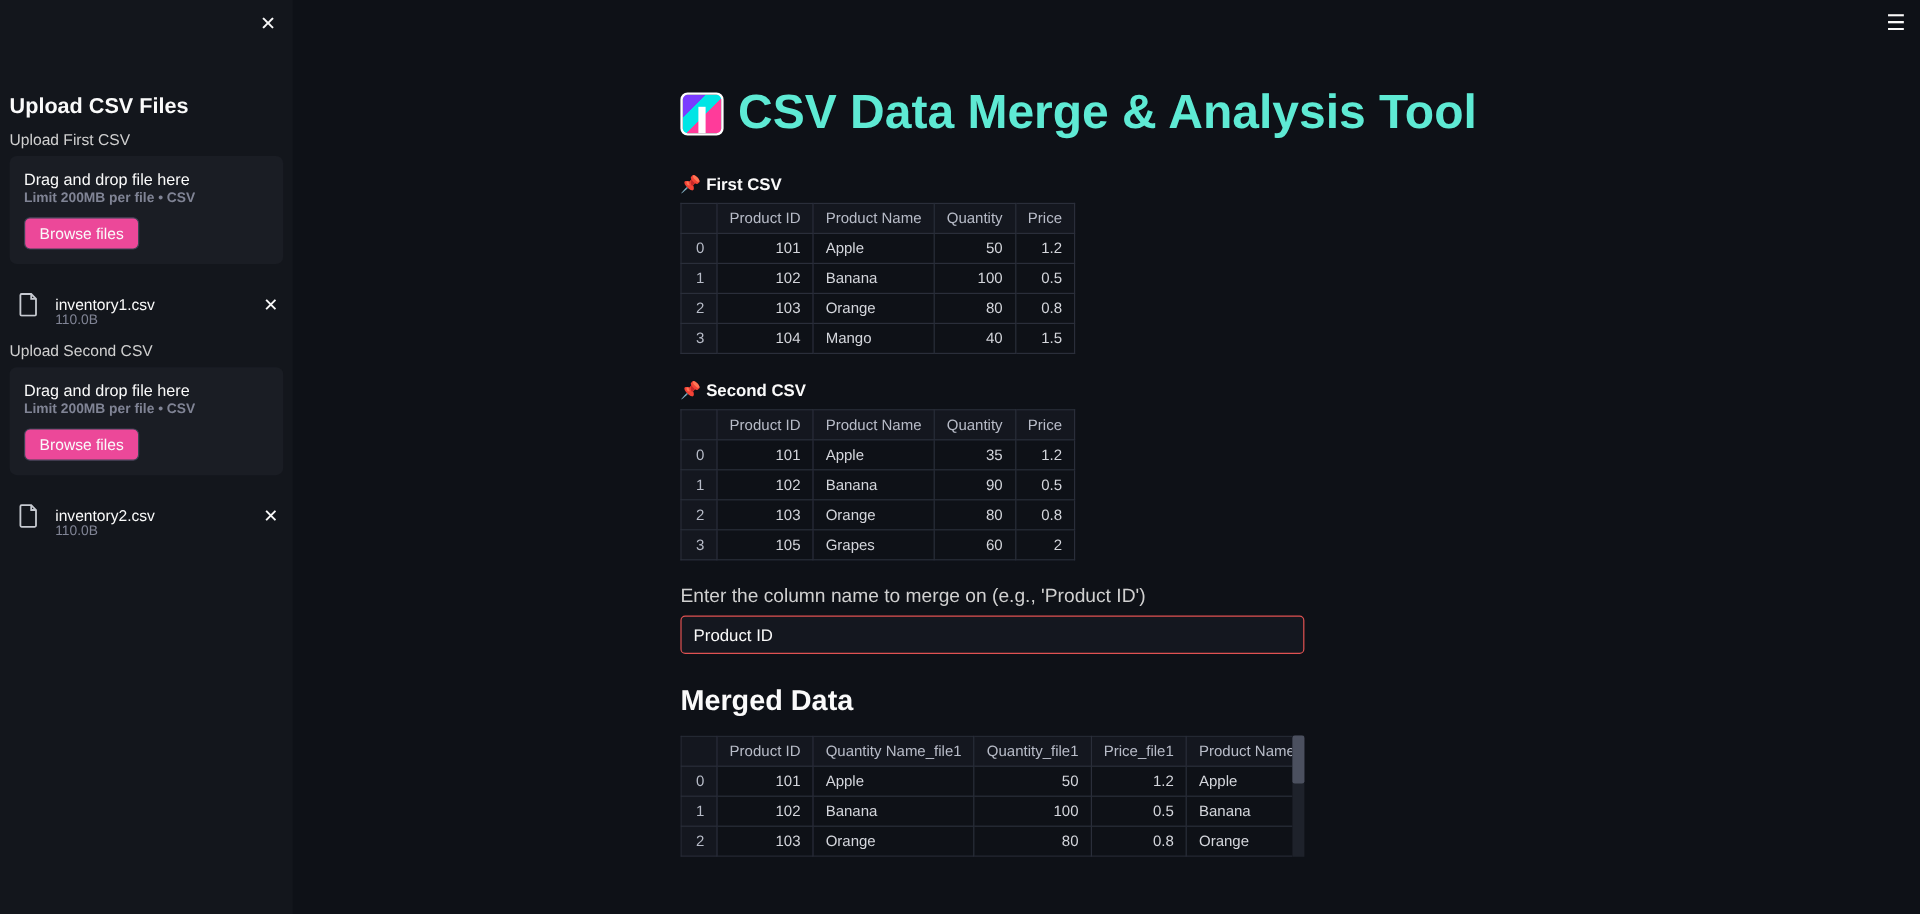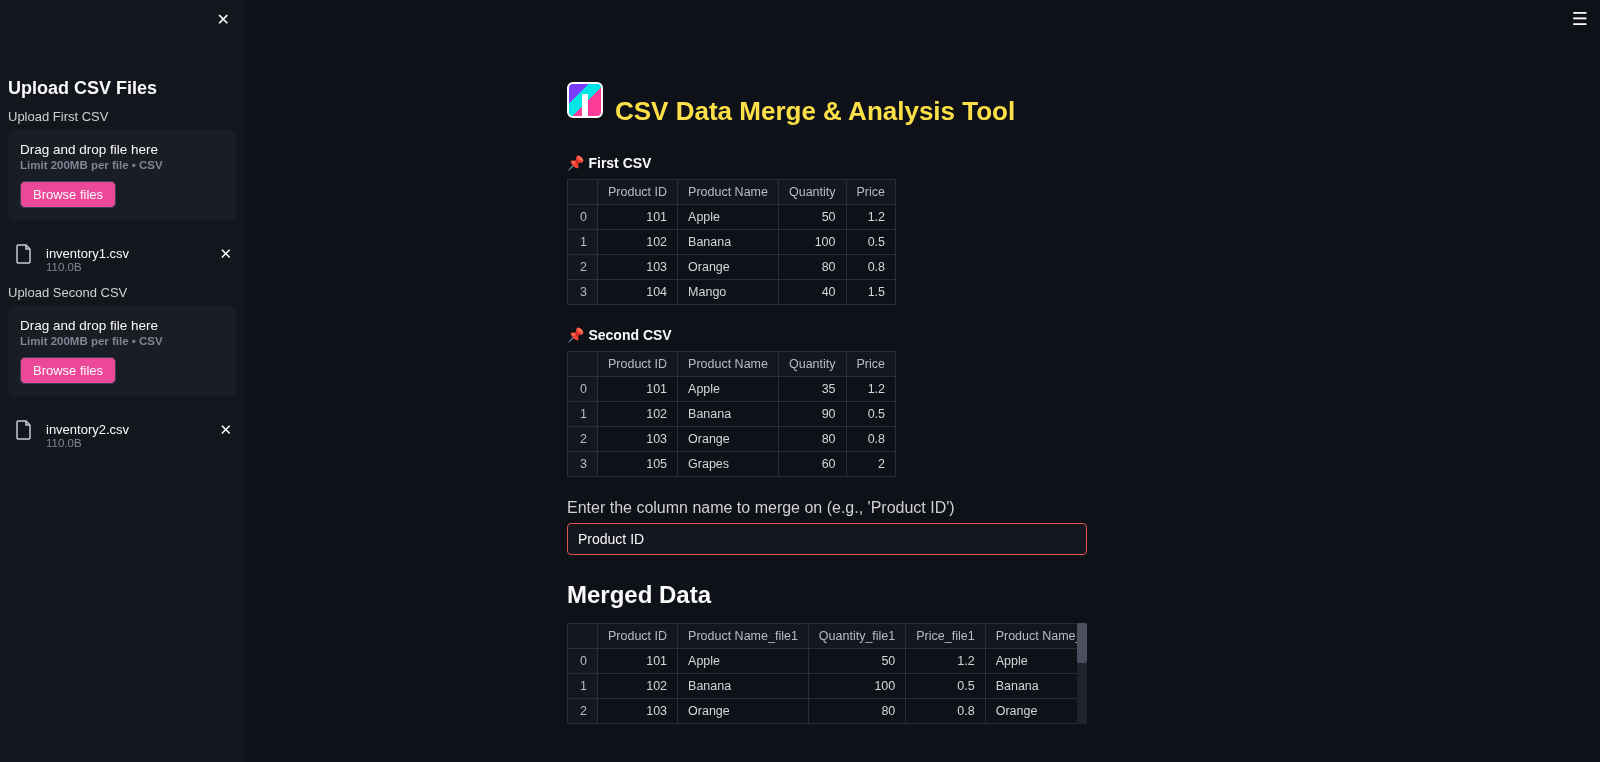--- a/index.html
+++ b/index.html
@@ -129,24 +129,23 @@
     flex-shrink: 0;
     display:flex;
     align-items:flex-end;
     justify-content:center;
   }
   .app-icon::before{
     content:"";
     width:6px;height:22px;background:#fff;margin:0 1px;
   }
   h1.page-title {
-    font-size: 26px;
+    font-size: 40px;
     font-weight: 700;
-    color: #fde047;
-    margin-top: 24px;
+    color: #5eead4;
   }
   h2.section {
     font-size: 24px;
     font-weight: 700;
     margin-bottom: 14px;
   }
   .sub-label {
     font-size: 14px;
     font-weight: 600;
     margin-bottom: 8px;
@@ -362,21 +361,21 @@
     <input class="text-input" value="Product ID" style="">
 
     <h2 class="section">Merged Data</h2>
     <div class="merged-wrap">
       <div class="merged-scroll">
         <table class="data" id="tblm" style="margin-bottom:0">
             <tbody>
               <tr>
                 <th></th>
                 <th>Product ID</th>
-                <th>Product Name_file1</th>
+                <th>Quantity Name_file1</th>
                 <th>Quantity_file1</th>
                 <th>Price_file1</th>
                 <th>Product Name_file2</th>
               </tr>
               <tr>
                 <td>0</td>
                 <td>101</td>
                 <td class="txt">Apple</td>
                 <td>50</td>
                 <td>1.2</td>

